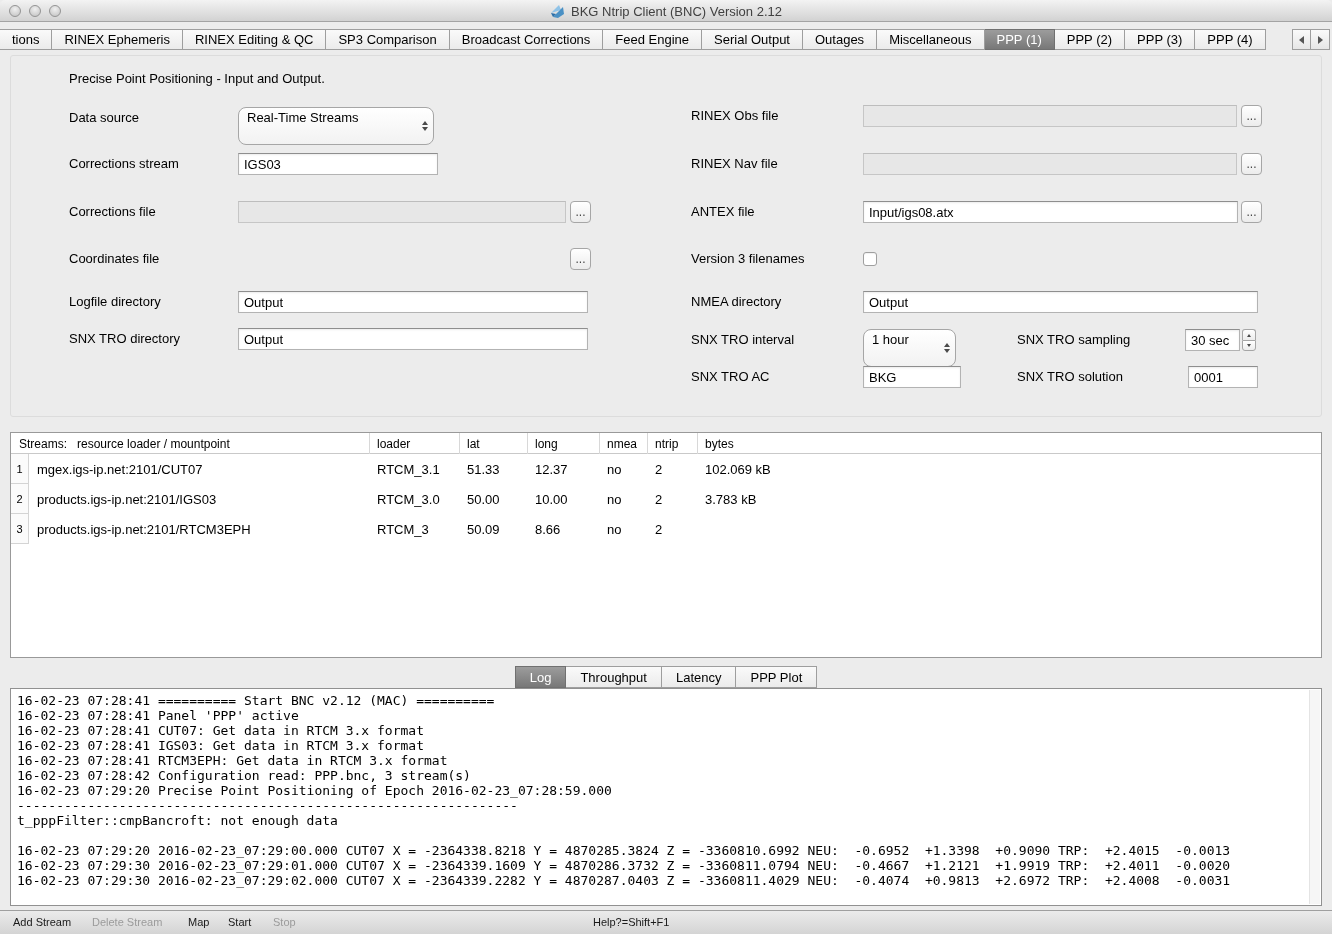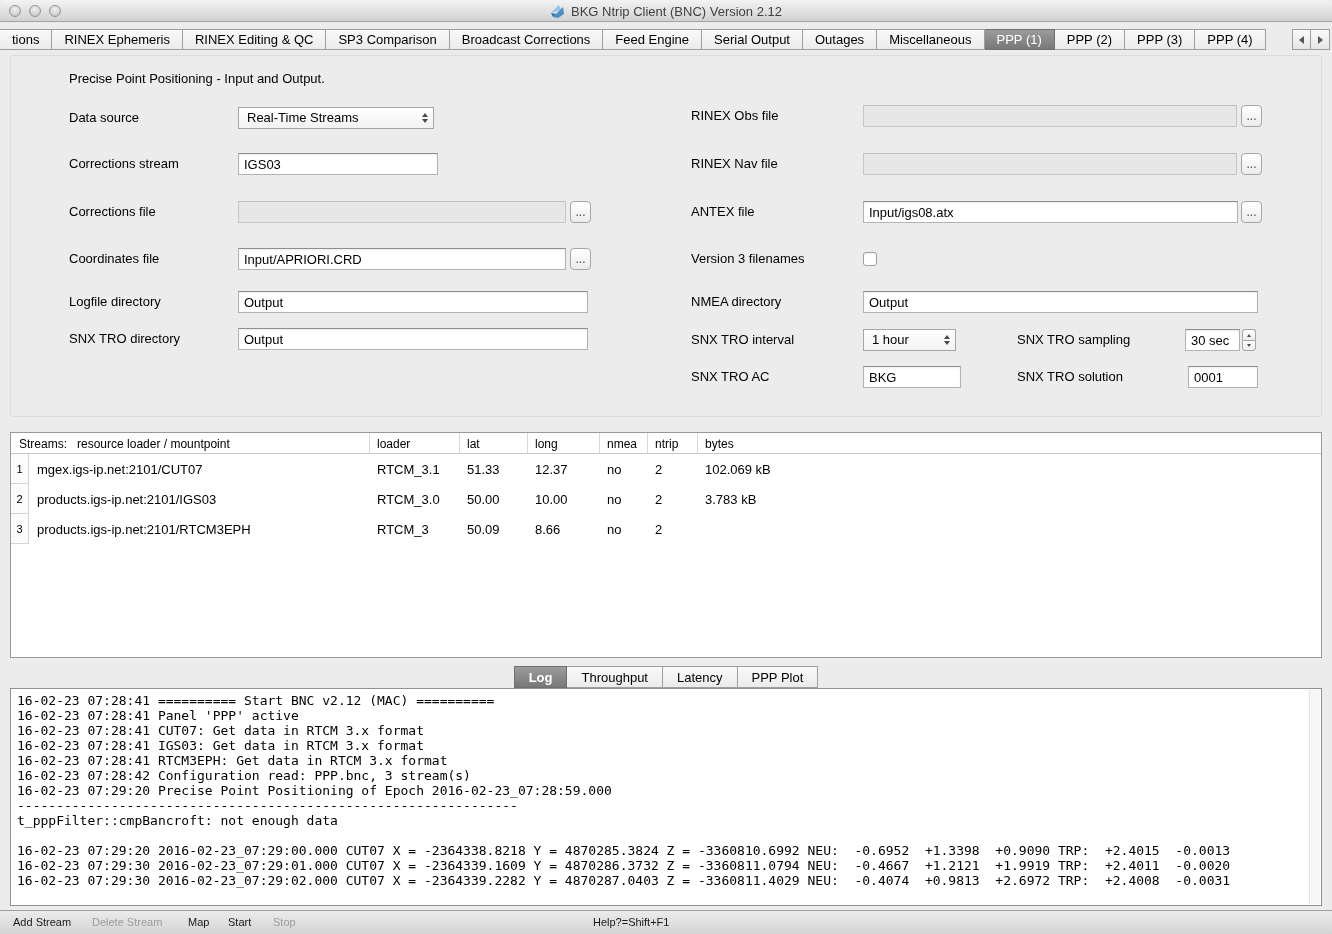--- a/index.html
+++ b/index.html
@@ -35,21 +35,21 @@
   
   .panel { position:absolute; left:10px; top:55px; width:1312px; height:362px;
     border:1px solid #dcdcdc; border-radius:3px; }
   .heading { position:absolute; left:58px; top:12px; height:22px; line-height:22px; font-size:13px; color:#000; }
   .lab { position:absolute; height:22px; line-height:22px; font-size:13px; color:#000; white-space:nowrap; }
   .tinput { position:absolute; height:22px; background:#fff; border:1px solid #b3b3b3; border-top-color:#8e8e8e;
     box-shadow:inset 0 1px 2px rgba(0,0,0,.08); font:13px "Liberation Sans",sans-serif; padding:0 5px; color:#000; }
   .tinput.dis { background:#e7e7e7; border-color:#c6c6c6; border-top-color:#bdbdbd; box-shadow:none; }
   .browse { position:absolute; width:21px; height:22px; border:1px solid #a6a6a6; border-radius:4px;
     background:linear-gradient(#ffffff,#ececec); font-size:12px; color:#444; text-align:center; line-height:20px; cursor:default; }
-  .dropdown { position:absolute; height:22px; border:1px solid #a6a6a6; border-radius:0;
+  .dropdown { position:absolute; height:38px; border:1px solid #a6a6a6; border-radius:8px;
     background:linear-gradient(#ffffff,#f2f2f2); font-size:13px; line-height:20px; padding:0 22px 0 8px; white-space:nowrap; }
   .dd-arr { position:absolute; right:5px; top:50%; transform:translateY(-50%); display:flex; flex-direction:column; gap:2px; align-items:center; }
   .tri-up { width:0; height:0; border-left:3px solid transparent; border-right:3px solid transparent; border-bottom:4px solid #4a4a4a; }
   .tri-dn { width:0; height:0; border-left:3px solid transparent; border-right:3px solid transparent; border-top:4px solid #4a4a4a; }
   .checkbox { position:absolute; width:14px; height:14px; background:#fff; border:1px solid #9f9f9f;
     border-radius:3px; box-shadow:inset 0 1px 1px rgba(0,0,0,.06); }
   .stepper { position:absolute; width:14px; height:22px; }
   .sbtn { width:14px; height:11px; border:1px solid #a6a6a6; background:linear-gradient(#fff,#ececec);
     display:flex; align-items:center; justify-content:center; }
   .sbtn.up { border-radius:3px 3px 0 0; border-bottom:none; }
@@ -87,21 +87,21 @@
     border-right:1px solid #d4d4d4; border-bottom:1px solid #d4d4d4; }
   .c-mp{width:340px; padding-left:8px} .c-dec{width:90px; padding-left:8px} .c-lat{width:68px; padding-left:8px}
   .c-lon{width:72px; padding-left:8px} .c-nmea{width:48px; padding-left:8px} .c-ntrip{width:50px; padding-left:8px}
   .c-bytes{flex:1; padding-left:8px}
 
   
   .bt-wrap { position:absolute; left:0; top:666px; width:1332px; display:flex; justify-content:center; }
   .btab { display:flex; align-items:center; height:22px; padding:0 14px; font-size:13px; color:#000;
     background:linear-gradient(#fafafa,#ebebeb); border:1px solid #9e9e9e; border-left:none; cursor:default; }
   .btab.first { border-left:1px solid #9e9e9e; }
-  .btab.sel { background:linear-gradient(#9c9c9c,#787878); color:#fff; border-color:#707070;font-weight:bold; }
+  .btab.sel { background:linear-gradient(#9c9c9c,#787878); color:#fff; border-color:#707070; }
 
   
   .logbox { position:absolute; left:10px; top:688px; width:1312px; height:218px; background:#fff;
     border:1px solid #919191; }
   .logpre { font:13px/15px "DejaVu Sans Mono",monospace; color:#000; padding:4px 0 0 6px;
     white-space:pre; overflow:hidden; width:1296px; height:212px; }
   .vtrack { position:absolute; right:1px; top:1px; bottom:1px; width:11px; background:#f6f6f6;
     border-left:1px solid #e4e4e4; }
 
   
@@ -171,21 +171,20 @@
     </div>
 
     <div class="lab" id="l-cs">Corrections stream</div>
     <input class="tinput" id="w-cs" value="IGS03" style="">
 
     <div class="lab" id="l-cf">Corrections file</div>
     <input class="tinput dis" id="w-cf" disabled="" value="" style="">
     <div class="browse" id="b-cf">...</div>
 
     <div class="lab" id="l-co">Coordinates file</div>
-    <input class="tinput" id="w-co" value="Input/APRIORI.CRD" style="">
     <div class="browse" id="b-co">...</div>
 
     <div class="lab" id="l-ld">Logfile directory</div>
     <input class="tinput" id="w-ld" value="Output" style="">
 
     <div class="lab" id="l-sd">SNX TRO directory</div>
     <input class="tinput" id="w-sd" value="Output" style="">
 
     <div class="lab" id="l-ro">RINEX Obs file</div>
     <input class="tinput dis" id="w-ro" disabled="" value="" style="">

